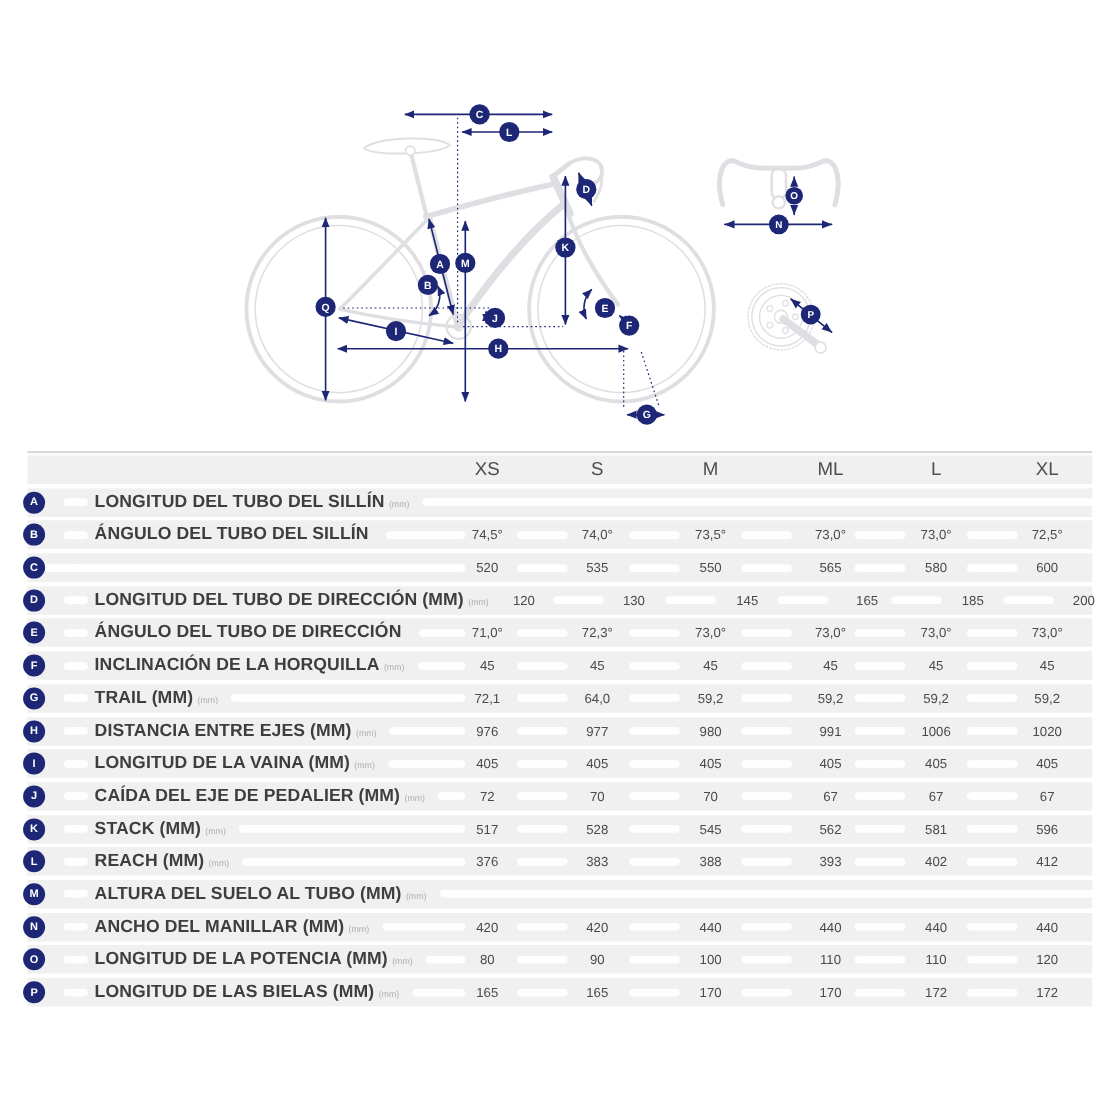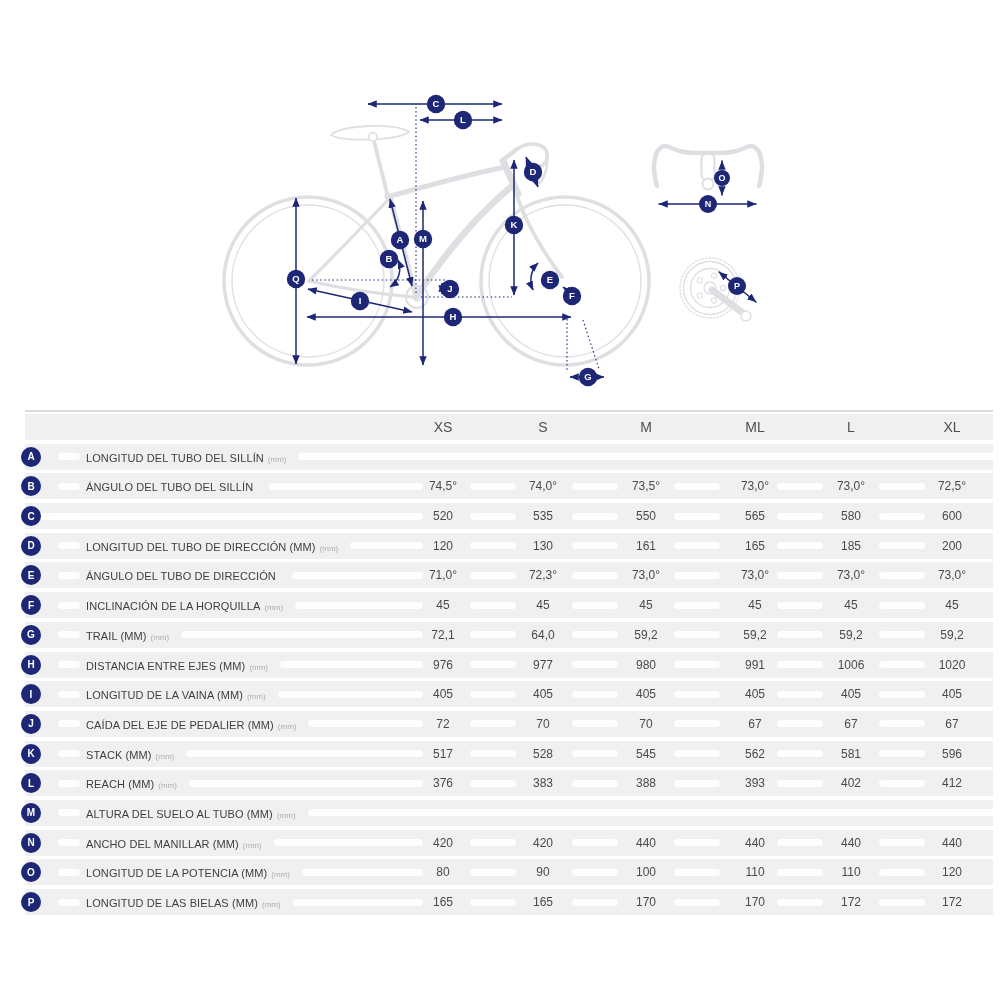--- a/index.html
+++ b/index.html
@@ -11,29 +11,29 @@
   .geo-table{position:absolute;left:0;top:410px;width:1000px;}
   .topline{margin-left:25px;width:968px;height:2px;background:#d9d9d9;}
   .trow{position:relative;height:26px;margin-top:3.7px;}
   .thead{margin-top:2px;}
   .band{margin-left:25px;width:968px;height:26px;background:#f0f0f1;
         display:flex;align-items:center;position:relative;}
   .badge{position:absolute;left:21px;top:3px;width:20px;height:20px;border-radius:50%;
          background:#1d2776;color:#fff;font-size:10px;font-weight:bold;z-index:3;
          display:flex;align-items:center;justify-content:center;}
   .rlabel{margin-left:61px;white-space:nowrap;z-index:2;}
-  .rlabel b{font-size:11px;font-weight:normal;color:#3e3e3e;letter-spacing:.1px;}
+  .rlabel b{font-size:16px;font-weight:bold;color:#3e3e3e;letter-spacing:.1px;}
   .unit{font-size:8px;color:#aeaeae;margin-left:4px;font-style:normal;}
   .dash{background:rgba(255,255,255,.92);border-radius:4px;height:7px;}
   .dash-left{position:absolute;left:33px;top:9.5px;width:22px;}
   .dash-fill{flex:1 1 auto;margin:0 -30px 0 12px;min-width:0;}
   .vals{flex:0 0 600px;width:600px;height:26px;position:relative;}
   .val{position:absolute;top:0;width:100px;height:26px;line-height:26px;
        text-align:center;font-size:12px;color:#4a4a4a;z-index:2;}
-  .thead .val{color:#4f4f4f;font-size:14px;}
+  .thead .val{color:#4f4f4f;font-size:17px;}
   .v0{left:0}.v1{left:100px}.v2{left:203px}.v3{left:312px}.v4{left:408px}.v5{left:509px}
   .vdash{position:absolute;top:9.5px;height:7px;width:46px;border-radius:4px;
          background:rgba(255,255,255,.92);}
   .vd0{left:77px}.vd1{left:179px}.vd2{left:281px}.vd3{left:384px}.vd4{left:486px}
 </style>
 </head>
 <body>
 
 <div class="canvas">
 
@@ -228,21 +228,21 @@
     <span class="badge">D</span>
     <div class="band">
       <span class="dash dash-left"></span>
       <span class="rlabel"><b>LONGITUD DEL TUBO DE DIRECCIÓN (MM)</b><i class="unit">(mm)</i></span>
       <span class="dash dash-fill"></span>
       <span class="vals">
         <span class="val v0">120</span>
         <span class="vdash vd0"></span>
         <span class="val v1">130</span>
         <span class="vdash vd1"></span>
-        <span class="val v2">161</span>
+        <span class="val v2">145</span>
         <span class="vdash vd2"></span>
         <span class="val v3">165</span>
         <span class="vdash vd3"></span>
         <span class="val v4">185</span>
         <span class="vdash vd4"></span>
         <span class="val v5">200</span>
       </span>
     </div>
   </div>
 

